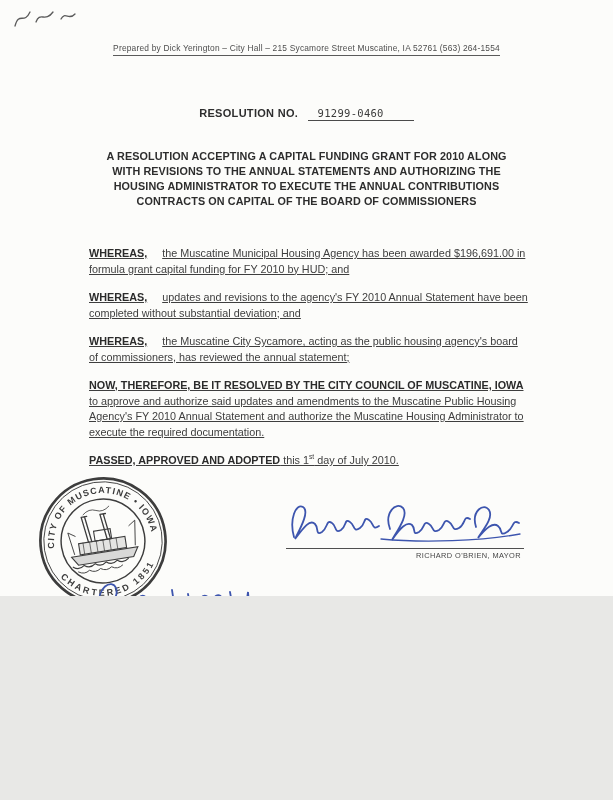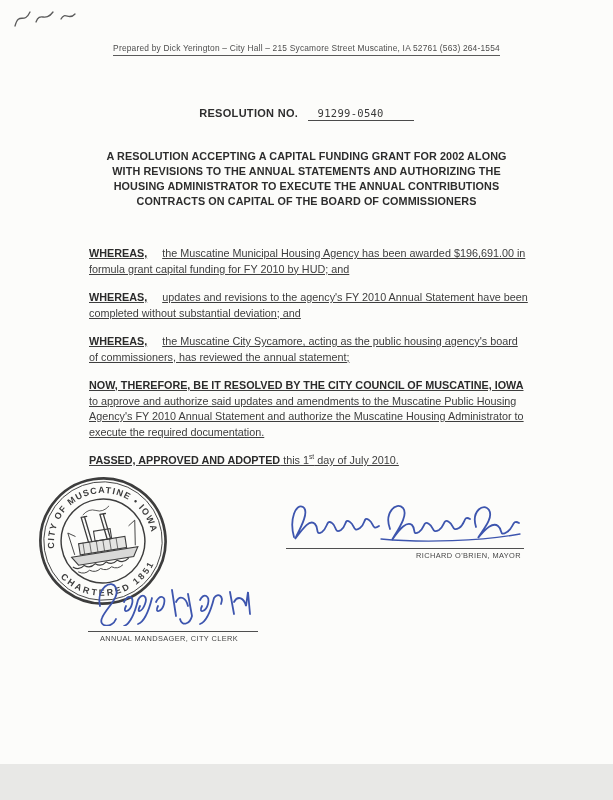--- a/index.html
+++ b/index.html
@@ -1,17 +1,17 @@
 <!DOCTYPE html>
 <html><head>
 <meta charset="utf-8">
 <style>
   html,body{margin:0;padding:0;background:#e8e8e6;}
   .page{
-    position:relative;width:613px;height:764px;margin:0 auto;
+    position:relative;width:613px;height:596px;margin:0 auto;
     background:#fcfcfa;overflow:hidden;
     font-family:"Liberation Sans",sans-serif;color:#3a3a3a;
   }
   
   .scan-marks{position:absolute;top:5px;left:12px;}
   
   .doc-header{position:absolute;top:43px;left:0;right:0;text-align:center;
     font-size:8.4px;letter-spacing:.2px;color:#4d4d4d;}
   .doc-header .u{border-bottom:1px solid #5a5a5a;padding-bottom:1.5px;}
   
@@ -52,25 +52,25 @@
   <svg class="scan-marks" width="72" height="28" viewBox="0 0 72 28">
     <path d="M3,21 C7,6 12,20 18,7 M24,17 C28,6 33,18 41,7 M49,14 C53,6 57,16 63,9" fill="none" stroke="#5a5a5a" stroke-width="1.3" stroke-linecap="round"></path>
   </svg>
 
   <div class="doc-header">
     <span class="u">Prepared by Dick Yerington – City Hall – 215 Sycamore Street   Muscatine, IA  52761   (563) 264-1554</span>
   </div>
 
   <div class="res-line">
     <span>RESOLUTION NO.</span>
-    <span class="res-num">91299-0540</span>
+    <span class="res-num">91299-0460</span>
   </div>
 
   <div class="title">
-    <div>A RESOLUTION ACCEPTING A CAPITAL FUNDING GRANT FOR 2002 ALONG</div>
+    <div>A RESOLUTION ACCEPTING A CAPITAL FUNDING GRANT FOR 2010 ALONG</div>
     <div>WITH REVISIONS TO THE ANNUAL STATEMENTS AND AUTHORIZING THE</div>
     <div>HOUSING ADMINISTRATOR TO EXECUTE THE ANNUAL CONTRIBUTIONS</div>
     <div>CONTRACTS ON CAPITAL OF THE BOARD OF COMMISSIONERS</div>
   </div>
 
   <div class="body">
     <p>
       <span class="lead tab">WHEREAS,</span><span>the Muscatine Municipal Housing Agency has been awarded $196,691.00 in formula grant capital funding for FY 2010 by HUD; and</span>
     </p>
     <p>

